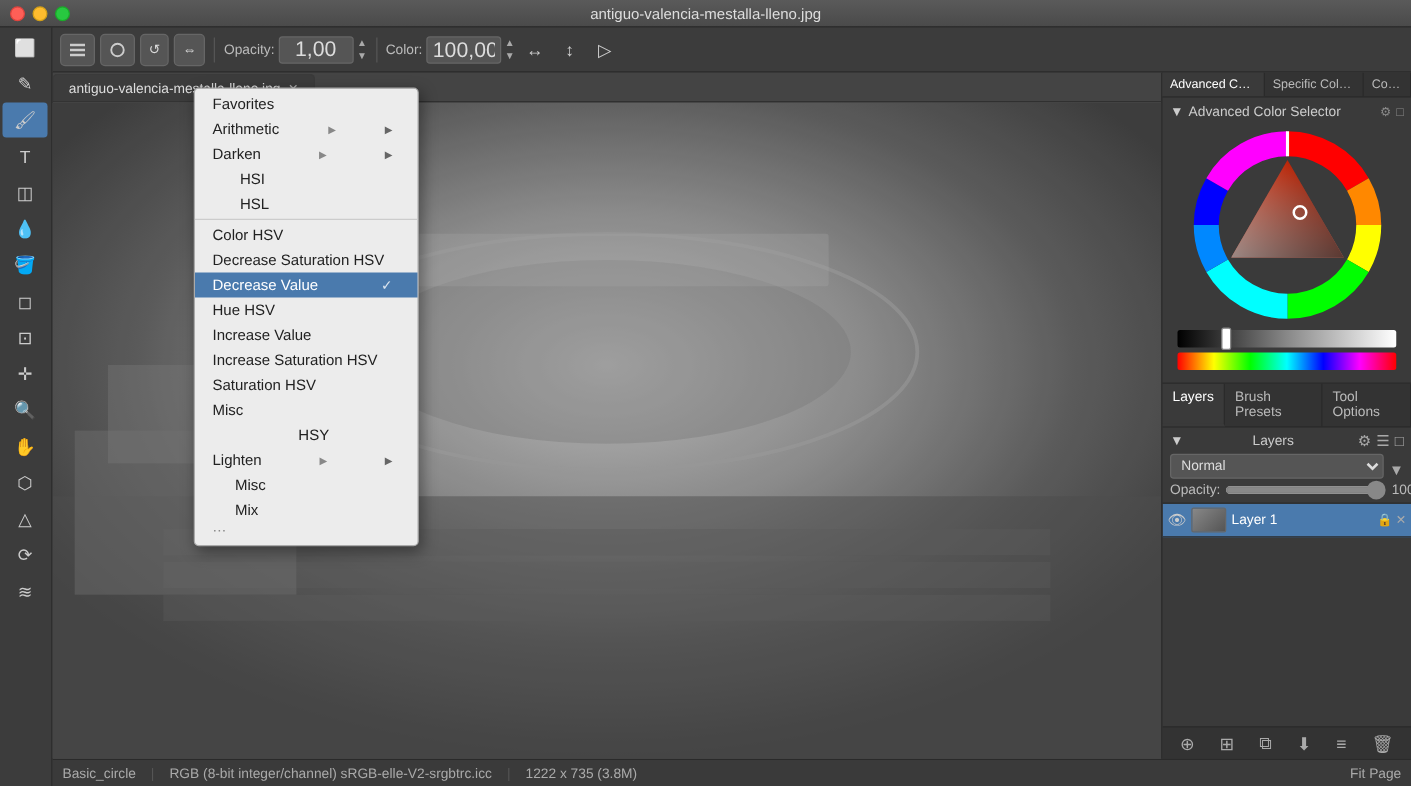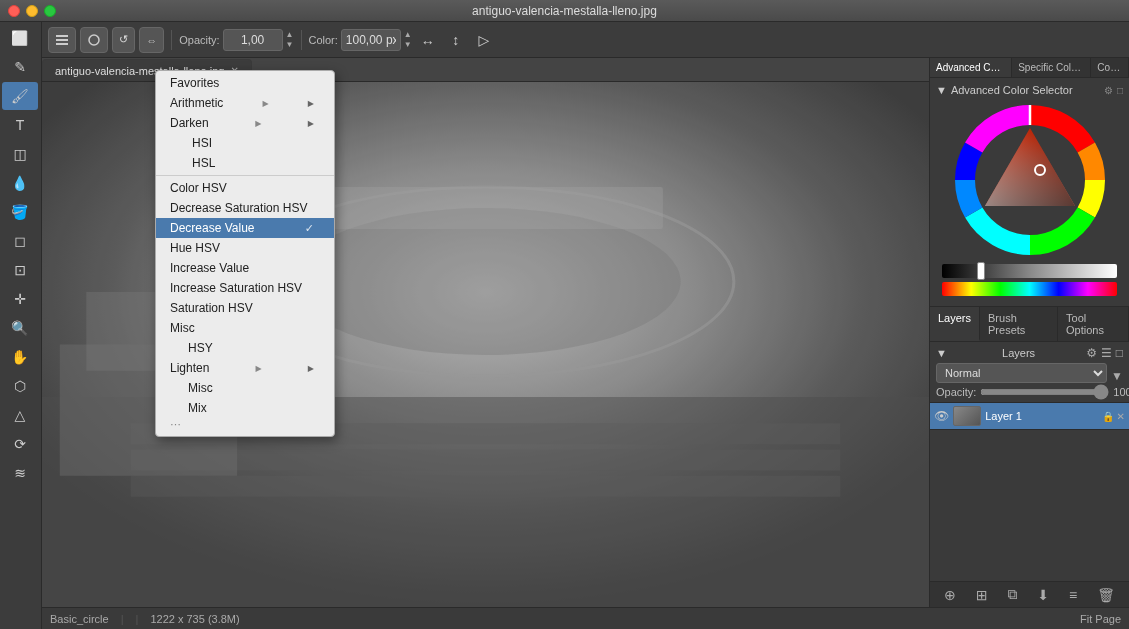--- a/index.html
+++ b/index.html
@@ -107,21 +107,21 @@
       gap: 3px;
     }
     .toolbar-label { font-size: 11px; color: #bbb; }
     .toolbar-input {
       width: 60px;
       height: 22px;
       background: #555;
       border: 1px solid #666;
       border-radius: 3px;
       color: #ddd;
-      font-size: 12px;
+      font-size: 17px;
       padding: 0 4px;
       text-align: center;
     }
     .toolbar-stepper {
       display: flex;
       flex-direction: column;
     }
     .toolbar-stepper span {
       font-size: 8px;
       line-height: 10px;
@@ -662,20 +662,21 @@
             <span class="layers-bottom-icon">🗑</span>
           </div>
         </div>
 
       </div>
     </div>
 
     <div class="status-bar">
       <span>Basic_circle</span>
       <span class="status-sep">|</span>
+      <span>RGB (8-bit integer/channel)  sRGB-elle-V2-srgbtrc.icc</span>
       <span class="status-sep">|</span>
       <span>1222 x 735 (3.8M)</span>
       <span style="margin-left:auto;">Fit Page</span>
     </div>
 
   </div>
 
 </div>
 
 <div class="dropdown-menu" style="top: 70px; left: 155px;">
@@ -718,21 +719,21 @@
   <div class="menu-item">
     <span>Increase Saturation HSV</span>
   </div>
   <div class="menu-item">
     <span>Saturation HSV</span>
   </div>
   <div class="menu-item">
     <span>Misc</span>
   </div>
   <div style="padding-left:24px;">
-    <div class="menu-item" style="padding-left:8px;">
+    <div class="menu-item" style="padding-left:8px;justify-content:center;">
       <span>HSY</span>
     </div>
   </div>
   <div class="menu-item has-submenu">
     <span>Lighten</span>
     <span class="submenu-arrow">▶</span>
   </div>
   <div style="padding-left:24px;">
     <div class="menu-item" style="padding-left:8px;">
       <span>Misc</span>

